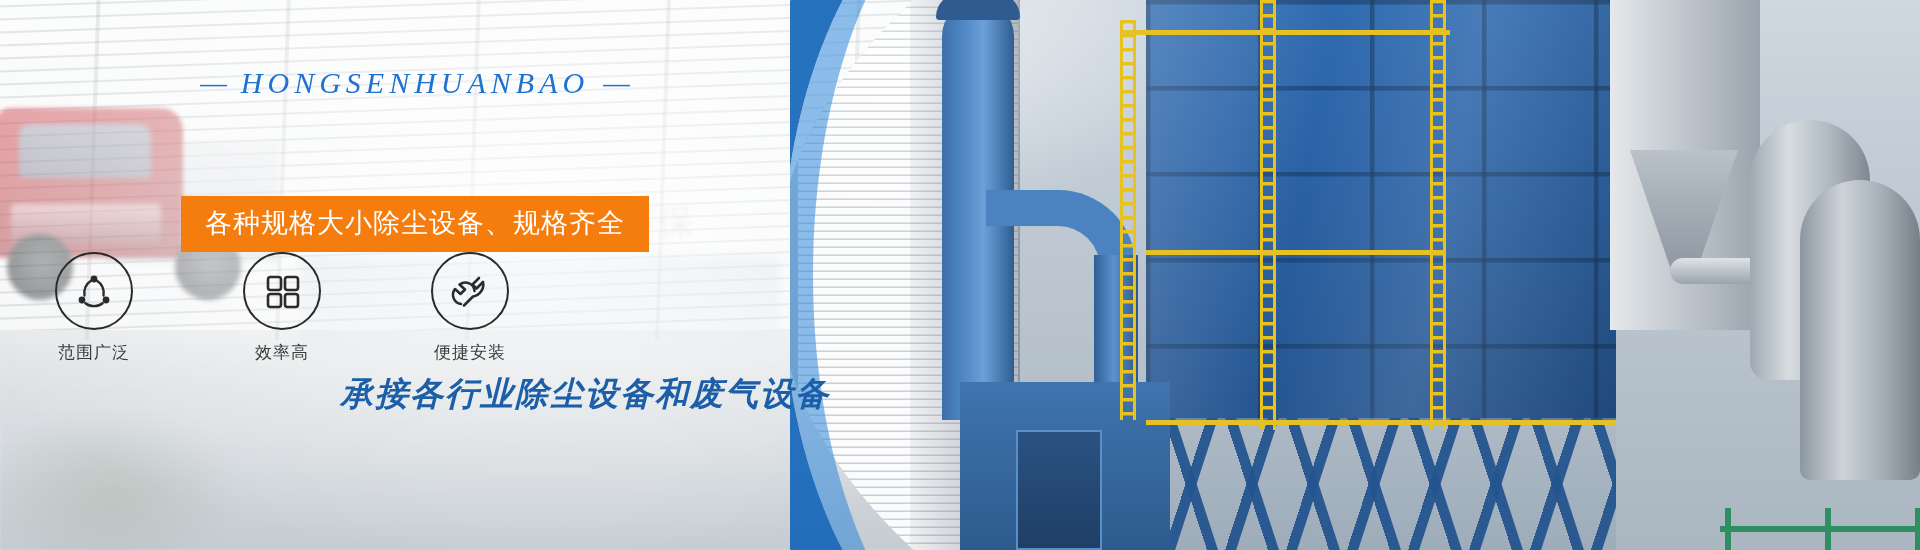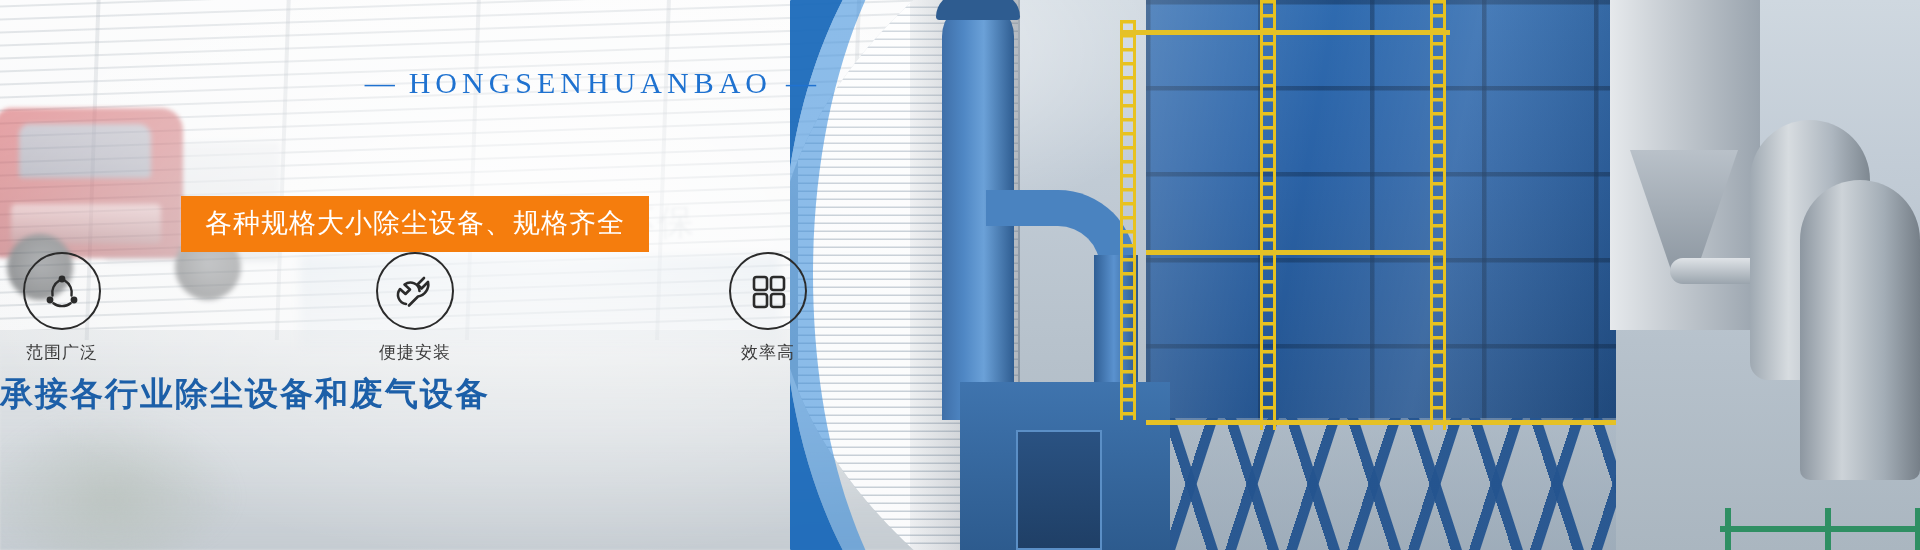--- a/index.html
+++ b/index.html
@@ -345,26 +345,27 @@
   
   .content {
     position: absolute;
     left: 0; top: 0;
     width: 830px; height: 550px;
   }
   .eyebrow {
     position: absolute;
     left: 0; top: 66px;
     width: 830px;
-    text-align: right;
+    text-align: center;
     font-family: "Liberation Serif", "DejaVu Serif", serif;
     font-size: 30px;
     letter-spacing: 5px;
     color: #1f72d0;
     white-space: nowrap;
+    font-style: italic;
   }
   .eyebrow .dash { letter-spacing: 0; padding: 0 14px; }
 
   .headline {
     position: absolute;
     left: 0; top: 110px;
     width: 830px;
     text-align: center;
     font-size: 62px;
     font-weight: bold;
@@ -391,22 +392,23 @@
     padding: 9px 24px 11px 24px;
     white-space: nowrap;
     text-align: center;
   }
 
   .features {
     position: absolute;
     left: 0; top: 252px;
     width: 830px;
     display: flex;
-    justify-content: space-between;
+    justify-content: flex-start;
     gap: 64px;
+    padding-left: 32px;
   }
   .feature {
     width: 124px;
     text-align: center;
   }
   .f-circle {
     width: 74px; height: 74px;
     margin: 0 auto;
     border: 2px solid #2b2b2b;
     border-radius: 50%;
@@ -420,26 +422,27 @@
     font-size: 17px;
     color: #3b3b3b;
     letter-spacing: 1px;
     white-space: nowrap;
   }
 
   .tagline {
     position: absolute;
     left: 0; top: 372px;
     width: 830px;
-    text-align: left;
+    text-align: right;
     font-size: 33px;
     font-weight: bold;
     letter-spacing: 2px;
     color: #1c5fa8;
     white-space: nowrap;
+    font-style: italic;
   }
 </style>
 </head>
 <body>
 
 <div class="banner">
 
   <div class="bg-base"></div>
   <div class="bg-ribs"></div>
   <div class="bg-seams"></div>
@@ -520,39 +523,39 @@
             <path d="M11.5 25.5 A 14 14 0 0 1 18 10.8" stroke-linecap="round"></path>
             <path d="M24 10.8 A 14 14 0 0 1 30.5 25.5" stroke-linecap="round"></path>
             <path d="M12.4 33.2 A 14 14 0 0 0 29.6 33.2" stroke-linecap="round"></path>
           </svg>
         </div>
         <div class="f-label">范围广泛</div>
       </div>
 
       <div class="feature">
         <div class="f-circle">
-          <svg width="42" height="42" viewBox="0 0 42 42" fill="none" stroke="#2b2b2b" stroke-width="2.6" stroke-linecap="round" stroke-linejoin="round">
-            <path d="M30 8 L23.5 14.5 L27.5 18.5 L34 12 C35.5 19 30.5 25.5 24 26.5 L15 35.5"></path>
-            <path d="M12 34 C5 33 1.5 25 6 19 L11.5 24 L16 19.5 L10.5 14.5 C17 10 25 14 25.5 21"></path>
-          </svg>
-        </div>
-        <div class="f-label">便捷安装</div>
-      </div>
-
-      <div class="feature">
-        <div class="f-circle">
           <svg width="40" height="40" viewBox="0 0 40 40" fill="none" stroke="#2b2b2b" stroke-width="2.6">
             <rect x="6" y="6" width="13" height="13" rx="2.5"></rect>
             <rect x="23" y="6" width="13" height="13" rx="2.5"></rect>
             <rect x="6" y="23" width="13" height="13" rx="2.5"></rect>
             <rect x="23" y="23" width="13" height="13" rx="2.5"></rect>
           </svg>
         </div>
         <div class="f-label">效率高</div>
       </div>
 
+      <div class="feature">
+        <div class="f-circle">
+          <svg width="42" height="42" viewBox="0 0 42 42" fill="none" stroke="#2b2b2b" stroke-width="2.6" stroke-linecap="round" stroke-linejoin="round">
+            <path d="M30 8 L23.5 14.5 L27.5 18.5 L34 12 C35.5 19 30.5 25.5 24 26.5 L15 35.5"></path>
+            <path d="M12 34 C5 33 1.5 25 6 19 L11.5 24 L16 19.5 L10.5 14.5 C17 10 25 14 25.5 21"></path>
+          </svg>
+        </div>
+        <div class="f-label">便捷安装</div>
+      </div>
+
 
     </div>
 
     <div class="tagline">承接各行业除尘设备和废气设备</div>
   </div>
 
 </div>
 
 </body></html>

